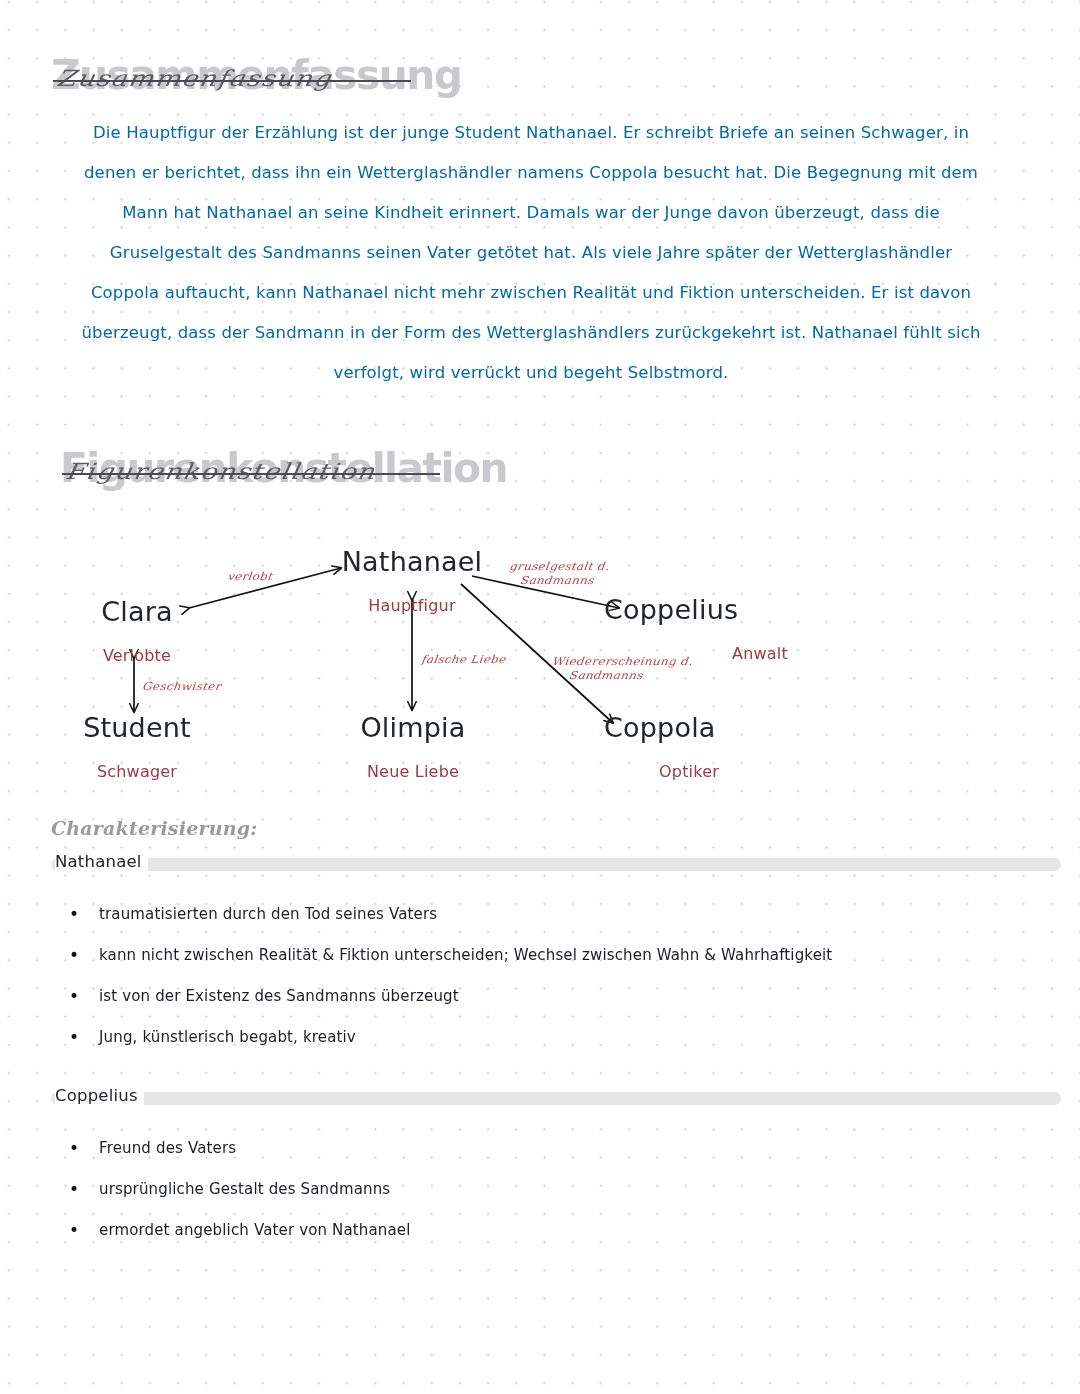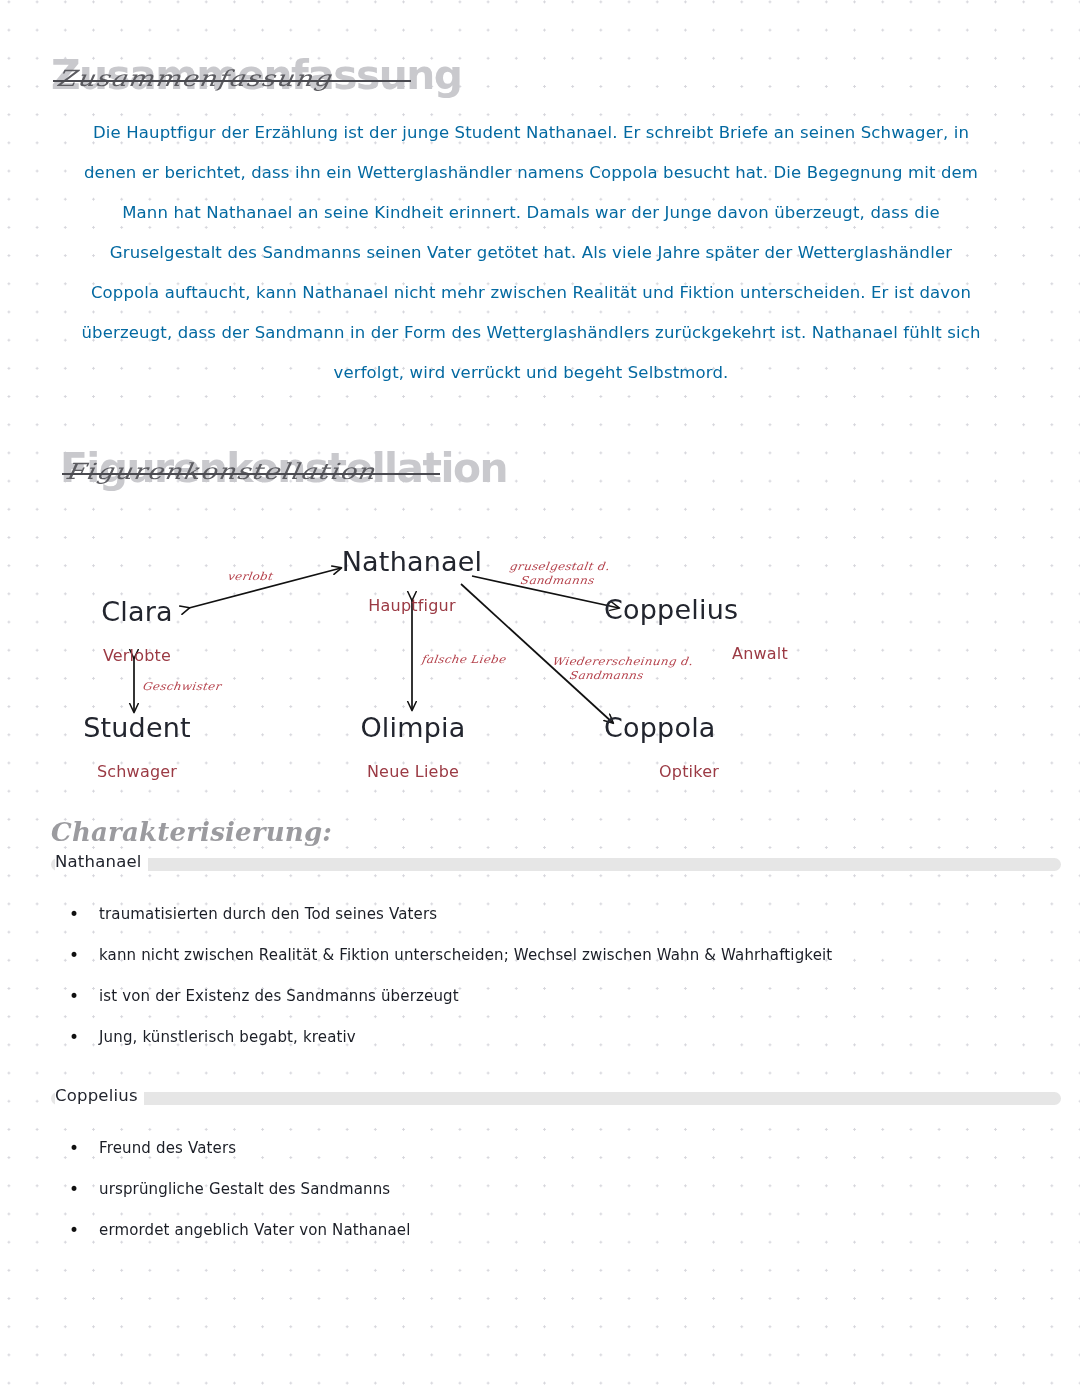--- a/index.html
+++ b/index.html
@@ -87,21 +87,21 @@
     letter-spacing:0.3px;
     line-height:13px;
   }
   .edge-label.two{line-height:12px;}
 
   
   #charakterisierung-title{
     position:absolute;left:51px;top:817px;
     font-family:"DejaVu Serif", serif;
     font-style:italic;font-weight:bold;
-    font-size:26px;color:#9b9b9f;letter-spacing:0.2px;
+    font-size:19px;color:#9b9b9f;letter-spacing:0.2px;
   }
   .char-block{position:absolute;left:51px;width:1010px;}
   .char-name-row{position:relative;height:26px;}
   .char-name{
     position:absolute;left:4px;top:0;
     font-family:"DejaVu Sans", sans-serif;
     font-size:16.5px;color:#22252e;letter-spacing:0.2px;
     background:#ffffff;padding-right:6px;z-index:3;
   }
   .char-bar{

